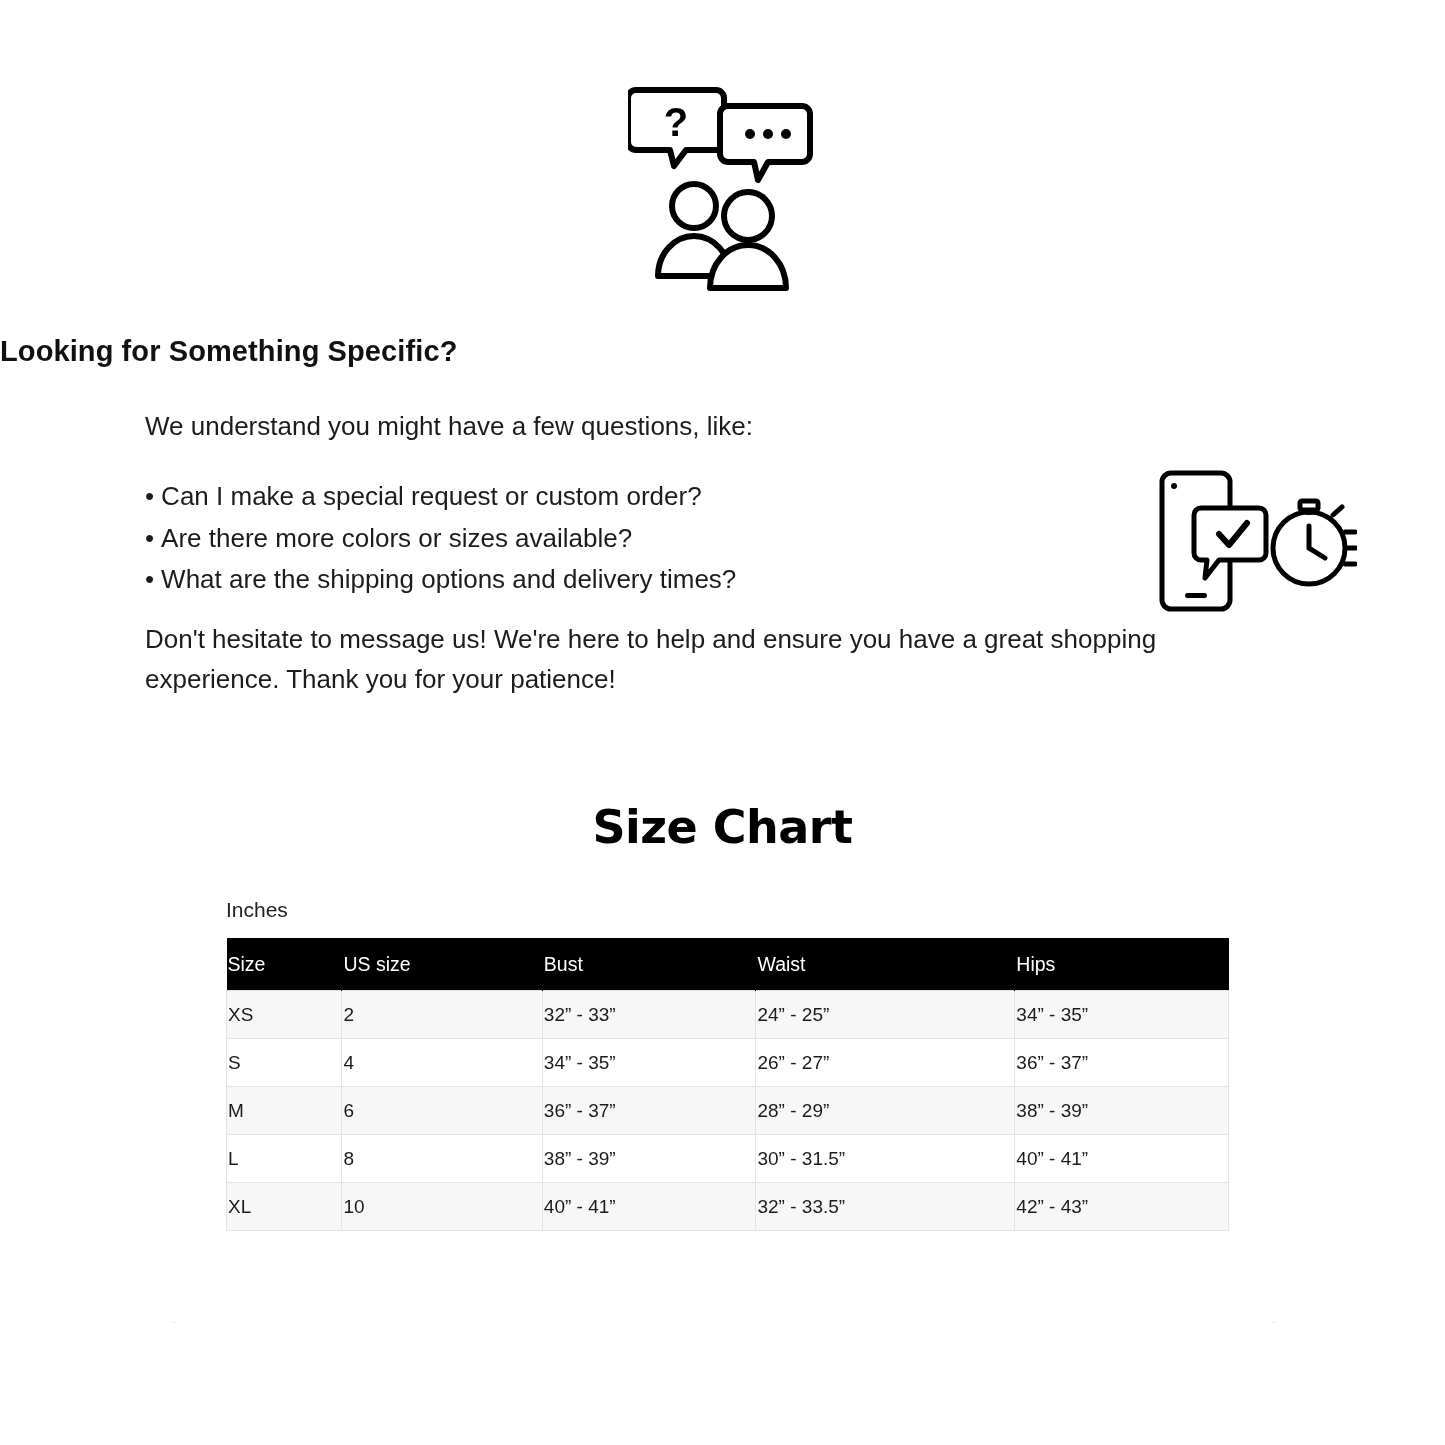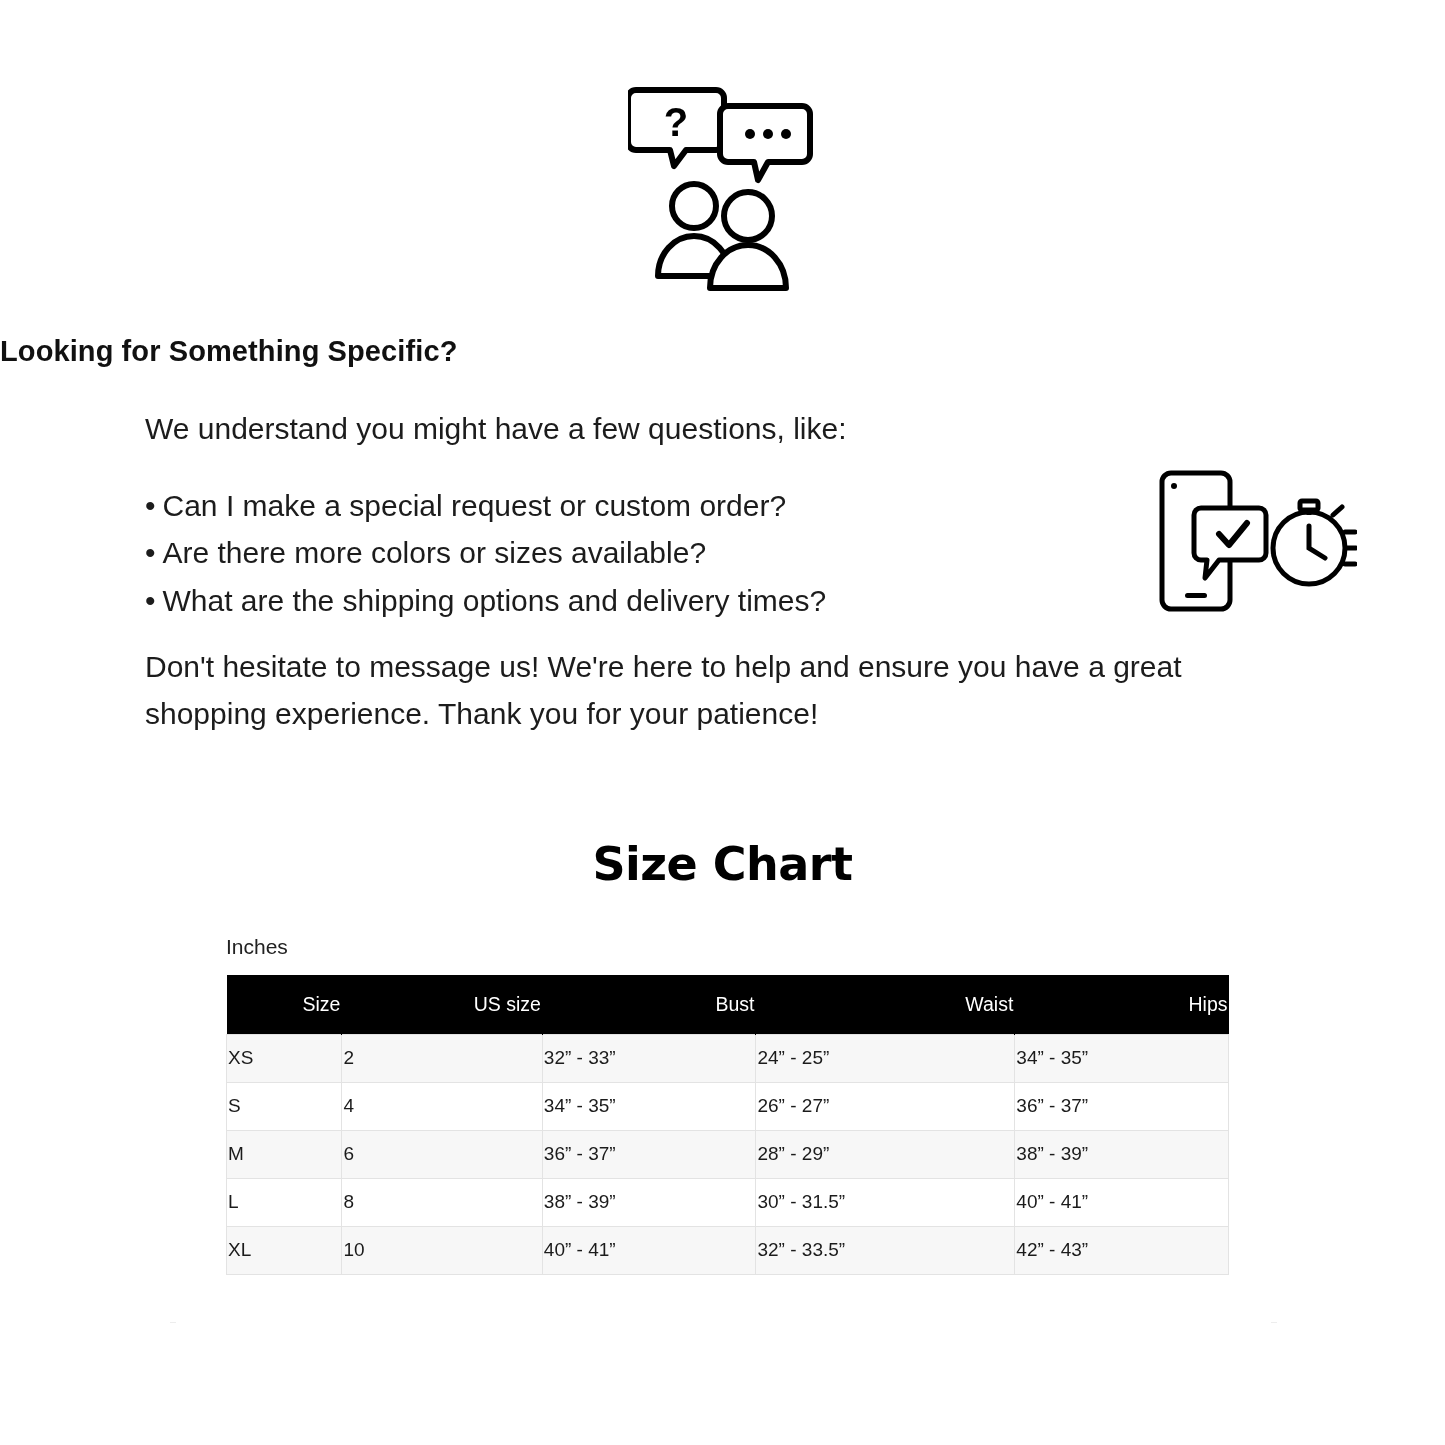--- a/index.html
+++ b/index.html
@@ -30,21 +30,21 @@
     color: #111;
     margin-top: 42px;
     letter-spacing: 0.1px;
   }
 
   
   .copy-block {
     margin-top: 38px;
     padding-left: 145px;
     padding-right: 150px;
-    font-size: 30px;
+    font-size: 26px;
     line-height: 1.55;
     color: #1c1c1c;
     position: relative;
   }
   .copy-intro { margin: 0; }
   .bullets {
     list-style: none;
     margin: 30px 0 0 0;
     padding: 0;
   }
@@ -84,22 +84,22 @@
     border-collapse: collapse;
     width: 1003px;
     font-size: 19px;
     color: #1b1b1b;
   }
   table.size-table th {
     background: #000000;
     color: #ffffff;
     font-weight: normal;
     font-size: 19.5px;
-    height: 59px;
-    text-align: right;
+    height: 53px;
+    text-align: left;
     border-right: 1px solid #000;
   }
   table.size-table th:last-child { border-right: none; }
   table.size-table td {
     height: 48px;
     text-align: left;
     border: 1px solid #e3e3e3;
     background: #ffffff;
   }
   table.size-table tbody tr:nth-child(odd) td { background: #f7f7f7; }

